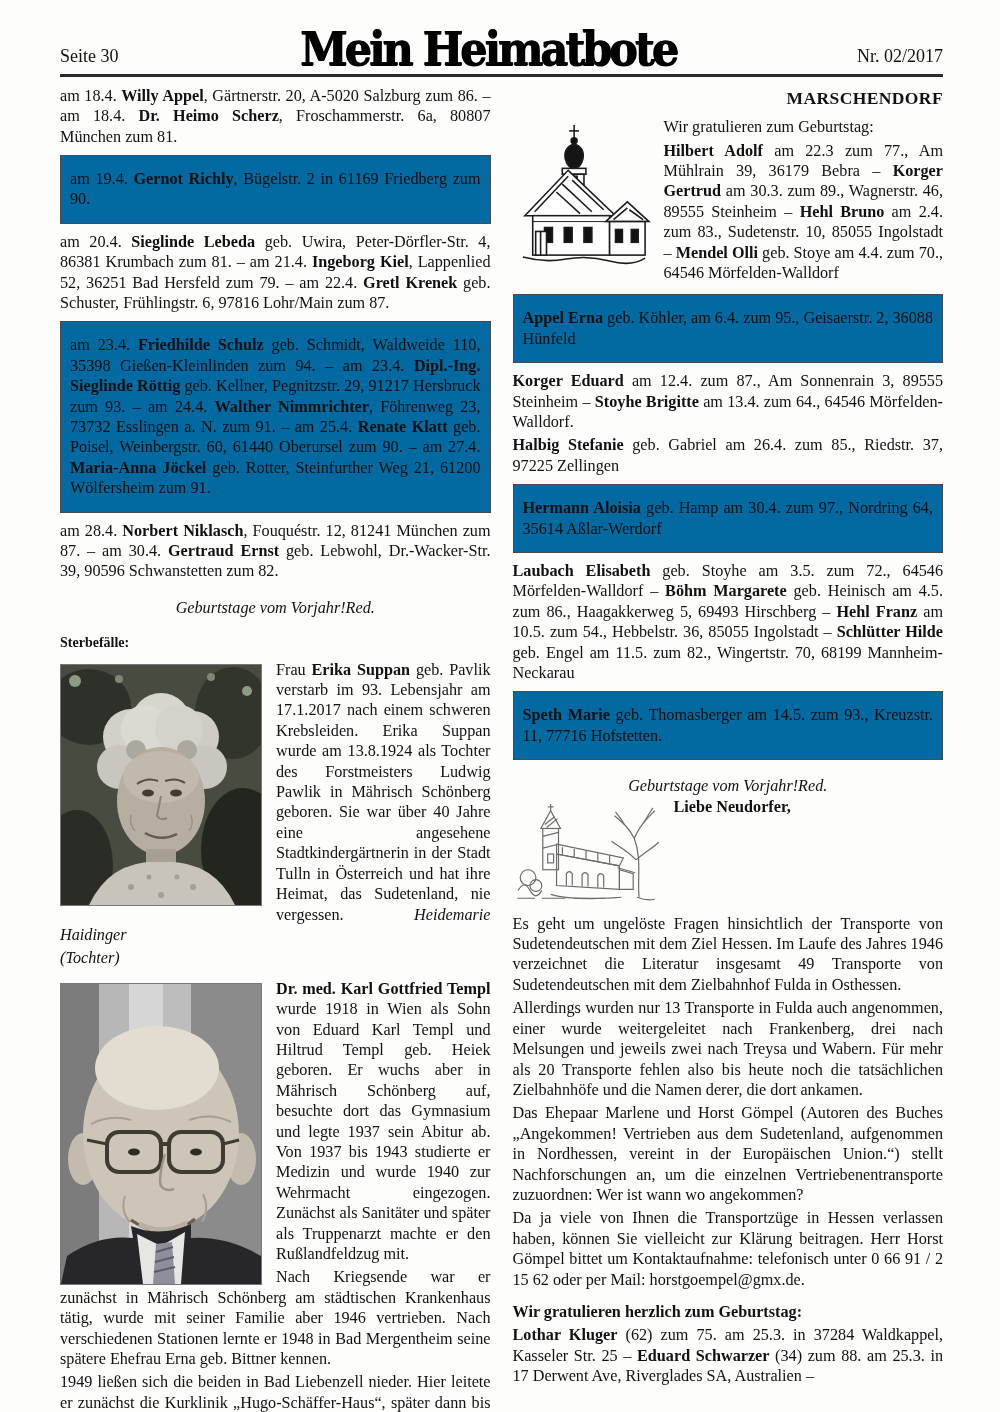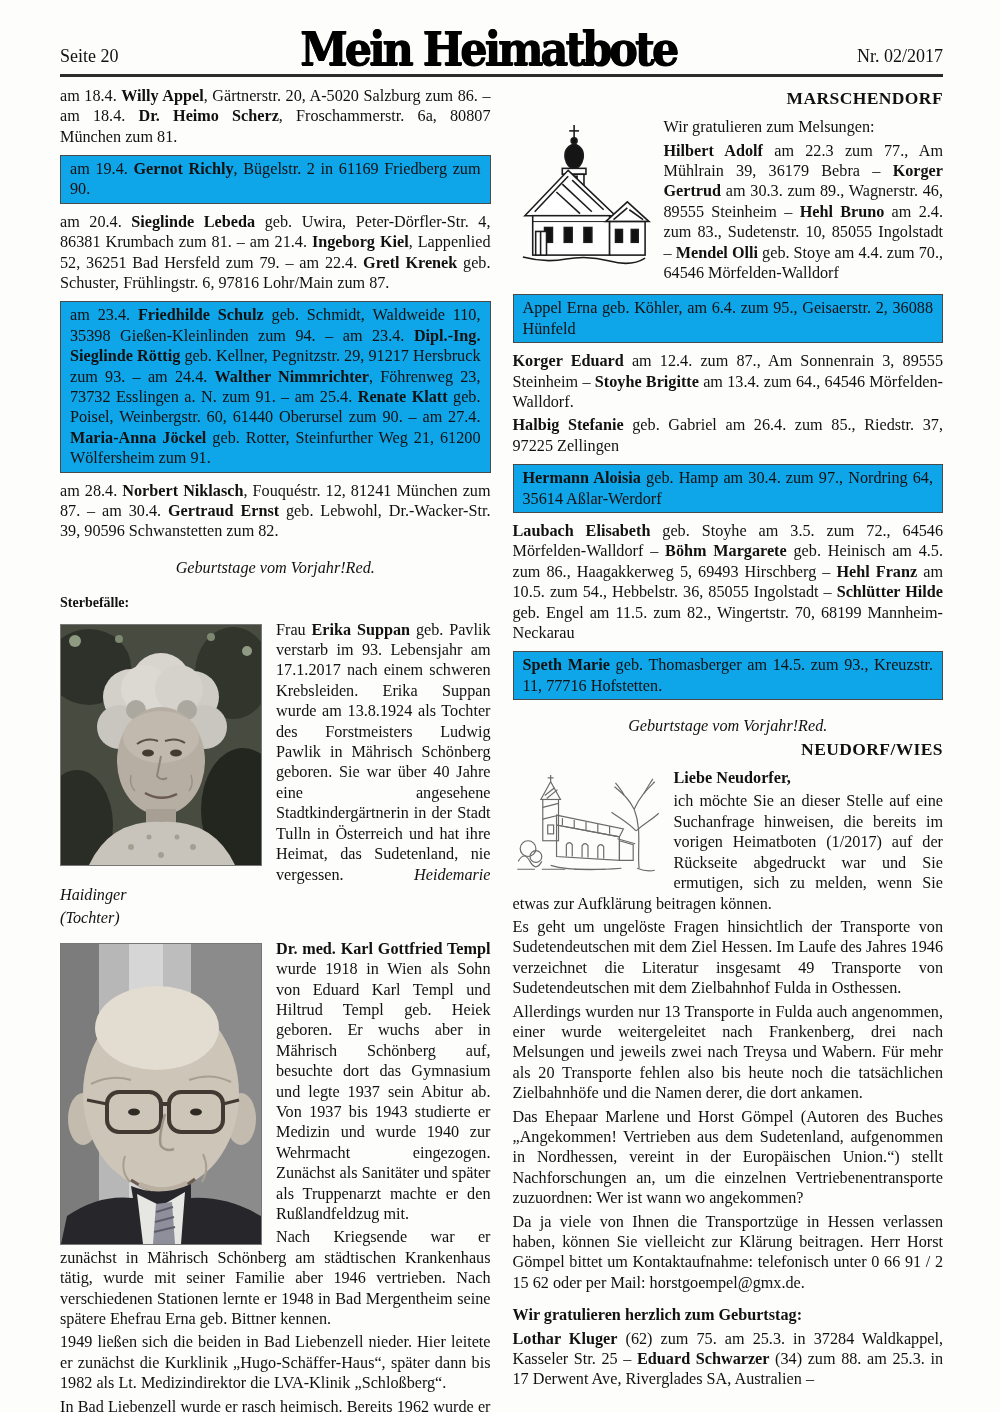--- a/index.html
+++ b/index.html
@@ -17,42 +17,42 @@
     letter-spacing:-3px;line-height:.9;color:#000;
     text-shadow:1px 0 #000, .5px .5px #000;
     transform:scaleY(1.08);
   }
   .rule{border:none;border-top:3px solid #2b2b2b;margin:0 57px 0 60px;}
   
   .cols{display:flex;gap:22px;padding:9px 57px 0 60px;}
   .col{width:431px;font-size:16.2px;line-height:20.4px;text-align:justify;
        hyphens:manual;}
   .col p{margin:0 0 3px 0;}
-  .graybox{border:1px solid #4a4a4a;background:#0ea5e9;padding:3px 9px;margin:8px 0;}
+  .graybox{border:1px solid #4a4a4a;background:#0369a1;padding:13px 9px;margin:8px 0;}
   .vorjahr{display:flex;justify-content:center;font-style:italic;margin:16px 0 0 0;}
   h3.subhead{font-size:14px;margin:15px 0 6px 0;text-align:left;}
   h3.center{font-size:17.5px;margin:2px 0 9px 0;text-align:right;letter-spacing:.4px;}
   .flowroot{display:flow-root;}
   .photo{float:left;border:1px solid #777;margin:4px 14px 3px 0;background:#888;}
   .photo svg{display:block;}
   .photo-erika{width:200px;height:240px;}
   .photo-templ{width:200px;height:300px;}
   .sig{text-align:left;font-style:italic;}
   .church{float:left;margin:2px 13px 2px 0;}
   .church svg{display:block;}
   .boldline{font-weight:bold;}
   .gapbefore{margin-top:64px;}
 </style>
 </head>
 <body>
 
 <div class="page">
 
   <div class="hdr">
-    <span class="side">Seite 20</span>
+    <span class="side">Seite 30</span>
     <span class="masthead">Mein Heimatbote</span>
     <span class="side">Nr. 02/2017</span>
   </div>
   <hr class="rule">
 
   <div class="cols">
 
     <div class="col">
 
       <p><span>am 18.4. </span><span style="font-weight: bold;">Willy Appel</span><span>, Gärtnerstr. 20, A-5020 Salzburg zum 86. – am 18.4. </span><span style="font-weight: bold;">Dr. Heimo Scherz</span><span>, Froschammerstr. 6a, 80807 München zum 81.</span></p>
@@ -190,37 +190,36 @@
               <rect x="72" y="110" width="8" height="15" fill="#111"></rect>
               <rect x="104" y="112" width="7" height="13" fill="#111"></rect>
               <rect x="120" y="112" width="7" height="13" fill="#111"></rect>
               <rect x="23" y="114" width="11" height="24"></rect>
               <line x1="28" y1="114" x2="28" y2="138"></line>
               <path d="M10 140 q22 6 44 2 t44 2 t36 -3" fill="none"></path>
               <line x1="20" y1="104" x2="98" y2="104" stroke-width="1"></line>
             </g>
           </svg>
         </div>
-        <p>Wir gratulieren zum Melsungen:</p>
+        <p>Wir gratulieren zum Geburtstag:</p>
         <p><span style="font-weight: bold;">Hilbert Adolf</span><span> am 22.3 zum 77., Am Mühlrain 39, 36179 Bebra – </span><span style="font-weight: bold;">Korger Gertrud</span><span> am 30.3. zum 89., Wagnerstr. 46, 89555 Steinheim – </span><span style="font-weight: bold;">Hehl Bruno</span><span> am 2.4. zum 83., Sudetenstr. 10, 85055 Ingolstadt – </span><span style="font-weight: bold;">Mendel Olli</span><span> geb. Stoye am 4.4. zum 70., 64546 Mörfelden-Walldorf</span></p>
       </div>
 
-      <div class="graybox"><span style="font-weight: normal;">Appel Erna</span><span> geb. Köhler, am 6.4. zum 95., Geisaerstr. 2, 36088 Hünfeld</span></div>
+      <div class="graybox"><span style="font-weight: bold;">Appel Erna</span><span> geb. Köhler, am 6.4. zum 95., Geisaerstr. 2, 36088 Hünfeld</span></div>
       <p><span style="font-weight: bold;">Korger Eduard</span><span> am 12.4. zum 87., Am Sonnenrain 3, 89555 Steinheim – </span><span style="font-weight: bold;">Stoyhe Brigitte</span><span> am 13.4. zum 64., 64546 Mörfelden-Walldorf.</span></p>
       <p><span style="font-weight: bold;">Halbig Stefanie</span><span> geb. Gabriel am 26.4. zum 85., Riedstr. 37, 97225 Zellingen</span></p>
       <div class="graybox"><span style="font-weight: bold;">Hermann Aloisia</span><span> geb. Hamp am 30.4. zum 97., Nordring 64, 35614 Aßlar-Werdorf</span></div>
       <p><span style="font-weight: bold;">Laubach Elisabeth</span><span> geb. Stoyhe am 3.5. zum 72., 64546 Mörfelden-Walldorf – </span><span style="font-weight: bold;">Böhm Margarete</span><span> geb. Heinisch am 4.5. zum 86., Haagakkerweg 5, 69493 Hirschberg – </span><span style="font-weight: bold;">Hehl Franz</span><span> am 10.5. zum 54., Hebbelstr. 36, 85055 Ingolstadt – </span><span style="font-weight: bold;">Schlütter Hilde</span><span> geb. Engel am 11.5. zum 82., Wingertstr. 70, 68199 Mannheim-Neckarau</span></p>
       <div class="graybox"><span style="font-weight: bold;">Speth Marie</span><span> geb. Thomasberger am 14.5. zum 93., Kreuzstr. 11, 77716 Hofstetten.</span></div>
 
       <div class="vorjahr">
         <span>Geburtstage vom Vorjahr!</span>
         <span>Red.</span>
       </div>
 
-      <h3 class="center gapbefore">NEUDORF/WIES</h3>
 
       <div class="flowroot">
         <div class="church">
           <svg viewBox="0 0 150 115" width="148" height="113">
             <g stroke="#6a6a6a" stroke-width="1.2" fill="none">
               <line x1="38" y1="5" x2="38" y2="12"></line>
                 <line x1="35" y1="8" x2="41" y2="8"></line>
               <polygon points="28,30 38,12 48,30"></polygon>
               <line x1="32" y1="26" x2="42" y2="18"></line>
                 <line x1="34" y1="29" x2="45" y2="20"></line>
@@ -250,21 +249,20 @@
               <circle cx="15" cy="80" r="8"></circle>
                 <circle cx="23" cy="88" r="6"></circle>
               <path d="M5 93 q6 -11 12 0 q6 11 12 0"></path>
               <path d="M4 101 h18 m7 0 h24 m9 0 h32"></path>
               <path d="M38 97 q24 7 72 3"></path>
               <path d="M126 100 q10 4 18 2"></path>
             </g>
           </svg>
         </div>
         <p class="boldline">Liebe Neudorfer,</p>
-        <p>ich möchte Sie an dieser Stelle auf eine Suchanfrage hinweisen, die bereits im vorigen Heimatboten (1/2017) auf der Rückseite abgedruckt war und Sie ermutigen, sich zu melden, wenn Sie etwas zur Aufklärung beitragen können.</p>
       </div>
 
       <p>Es geht um ungelöste Fragen hinsichtlich der Transporte von Sudetendeutschen mit dem Ziel Hessen. Im Laufe des Jahres 1946 verzeichnet die Literatur insgesamt 49 Transporte von Sudetendeutschen mit dem Zielbahnhof Fulda in Osthessen.</p>
       <p>Allerdings wurden nur 13 Transporte in Fulda auch angenommen, einer wurde weitergeleitet nach Frankenberg, drei nach Melsungen und jeweils zwei nach Treysa und Wabern. Für mehr als 20 Transporte fehlen also bis heute noch die tatsächlichen Zielbahnhöfe und die Namen derer, die dort ankamen.</p>
       <p>Das Ehepaar Marlene und Horst Gömpel (Autoren des Buches „Angekommen! Vertrieben aus dem Sudetenland, aufgenommen in Nordhessen, vereint in der Europäischen Union.“) stellt Nachforschungen an, um die einzelnen Vertriebenentransporte zuzuordnen: Wer ist wann wo angekommen?</p>
       <p>Da ja viele von Ihnen die Transportzüge in Hessen verlassen haben, können Sie vielleicht zur Klärung beitragen. Herr Horst Gömpel bittet um Kontaktaufnahme: telefonisch unter 0 66 91 / 2 15 62 oder per Mail: horstgoempel@gmx.de.</p>
 
       <p class="boldline" style="margin-top:12px;">Wir gratulieren herzlich zum Geburtstag:</p>
       <p><span style="font-weight: bold;">Lothar Kluger</span><span> (62) zum 75. am 25.3. in 37284 Waldkappel, Kasseler Str. 25 – </span><span style="font-weight: bold;">Eduard Schwarzer</span><span> (34) zum 88. am 25.3. in 17 Derwent Ave, Riverglades SA, Australien – </span></p>
 

